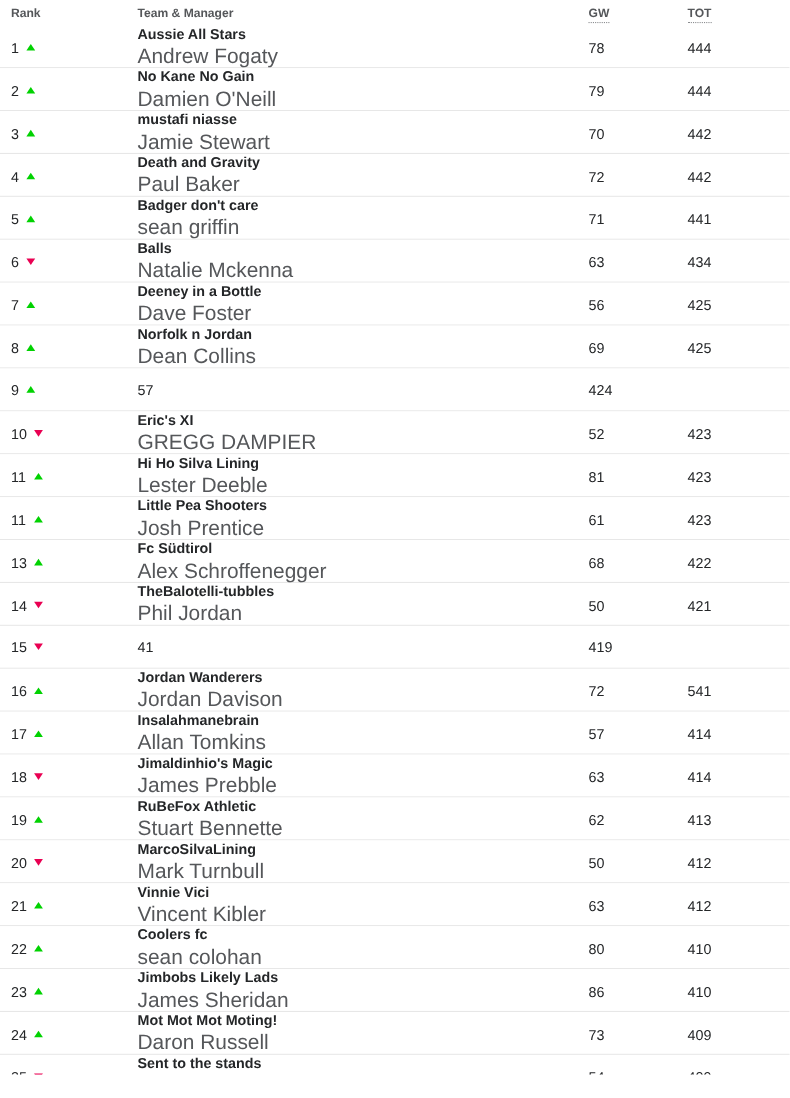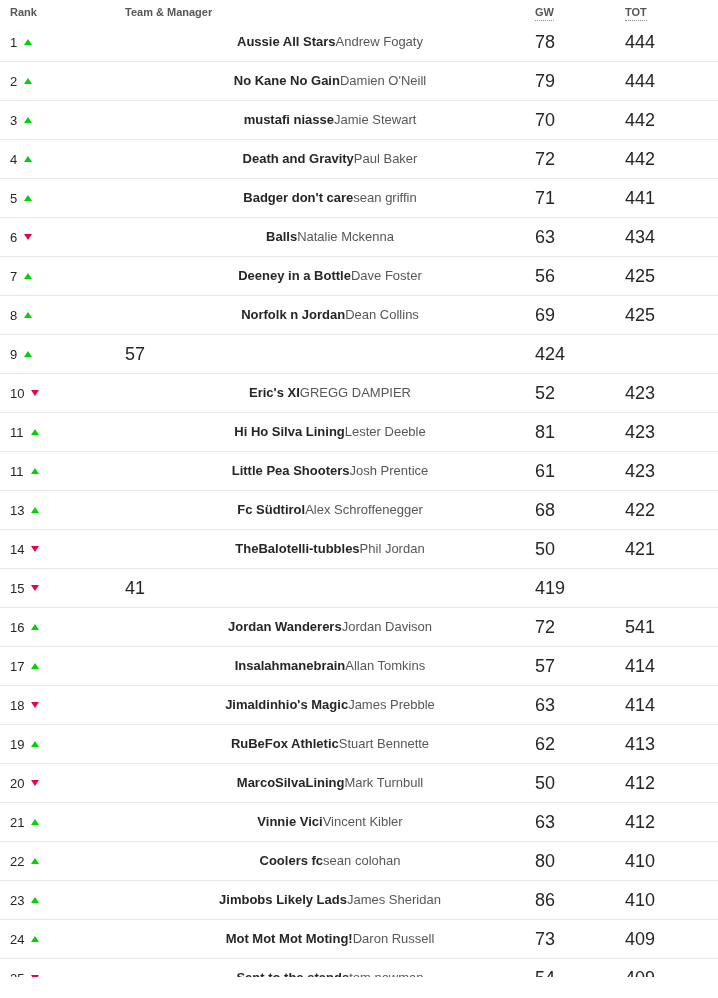--- a/index.html
+++ b/index.html
@@ -63,37 +63,37 @@
     border-right: 4px solid transparent;
     border-bottom: 6px solid #01d201;
   }
   .arrow.down {
     border-left: 4px solid transparent;
     border-right: 4px solid transparent;
     border-top: 6px solid #e90052;
   }
   .team-cell {
     display: flex;
-    flex-direction: row;
+    flex-direction: column;
     justify-content: center;
     line-height: 1.28;
   }
   .team-name {
     font-size: 13px;
     font-weight: 700;
     color: #242628;
     cursor: pointer;
   }
   .manager-name {
-    font-size: 13px;
+    font-size: 19px;
     font-weight: 400;
     color: #55575a;
   }
   .pts {
-    font-size: 18px;
+    font-size: 13px;
     color: #242628;
   }
 </style>
 </head>
 <body>
 
 <div class="standings">
   <div class="row header-row">
     <div class="header-cell rank-col">Rank</div>
     <div class="header-cell">Team &amp; Manager</div>

